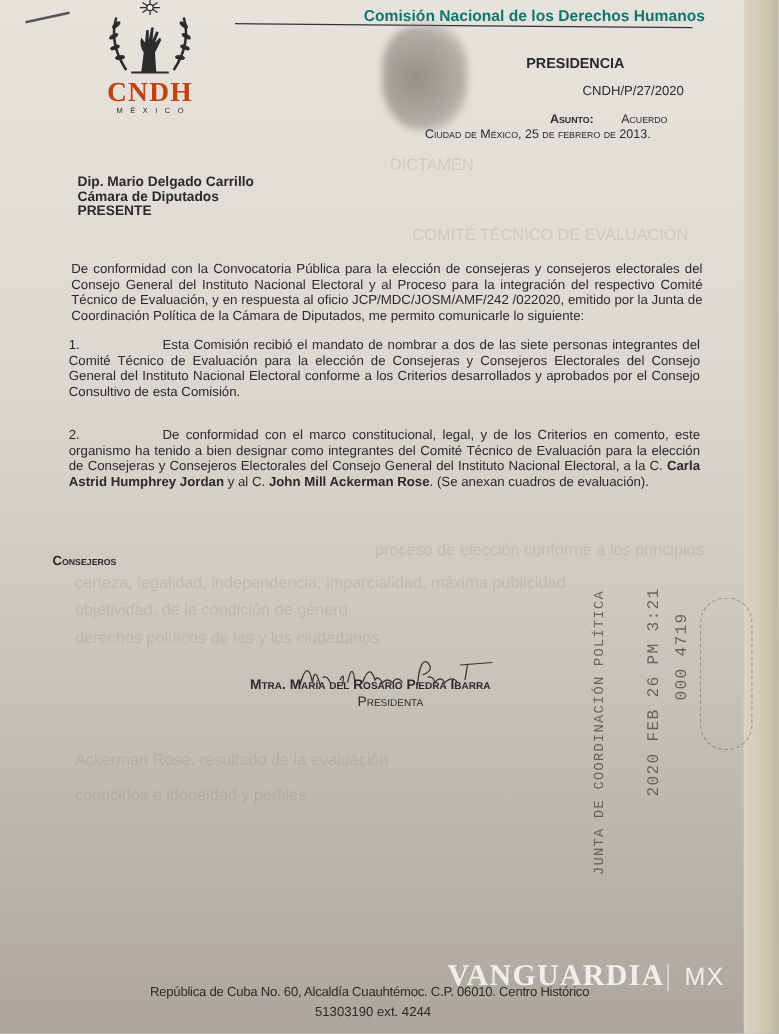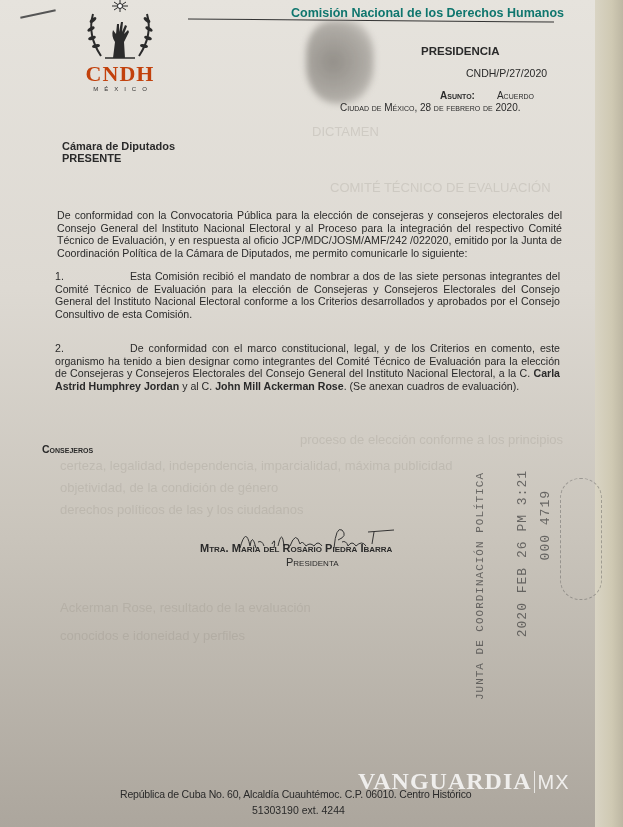--- a/index.html
+++ b/index.html
@@ -34,21 +34,21 @@
     .p-num { display: inline-block; width: 75px; }
     .closing { position: absolute; left: 42px; top: 443px; font-size: 10.5px; font-weight: bold; font-variant: small-caps; }
     .signature { position: absolute; left: 238px; top: 522px; }
     .signer { position: absolute; left: 200px; top: 542px; font-size: 11px; font-variant: small-caps; font-weight: bold; }
     .signer-title { position: absolute; left: 286px; top: 556px; font-size: 11px; font-variant: small-caps; }
     .stamp { position: absolute; color: rgba(60,60,60,0.7); font-family: "Liberation Mono", monospace; font-size: 11px; writing-mode: vertical-rl; transform: rotate(180deg); white-space: nowrap; letter-spacing: 1px; }
     .stamp-circle { position: absolute; left: 560px; top: 478px; width: 40px; height: 120px; border: 1px dashed rgba(80,80,80,0.4); border-radius: 20px; }
     .footer { position: absolute; left: 120px; top: 788px; font-size: 10.5px; color: #2a2a2a; letter-spacing: -0.2px; }
     .footer-phone { position: absolute; left: 252px; top: 804px; font-size: 10.5px; color: #2a2a2a; }
     .watermark { position: absolute; left: 358px; top: 768px; font-family: "Liberation Serif", serif; font-weight: bold; font-size: 24px; color: rgba(255,255,255,0.8); letter-spacing: 1px; }
-    .watermark .suffix { font-family: "Liberation Sans", sans-serif; font-weight: normal; font-size: 20px; border-left: 1px solid rgba(255,255,255,0.7); padding-left: 3px; margin-left: 2px; }
+    .watermark .suffix { font-family: "Liberation Sans", sans-serif; font-weight: normal; font-size: 20px; border-left: 1px solid rgba(255,255,255,0.7); padding-left: 13px; margin-left: 2px; }
   </style>
 </head>
 <body>
 
 <div class="edge-right"></div>
 
 <div class="bleed" style="left:312px;top:124px;">DICTAMEN</div>
 <div class="bleed" style="left:330px;top:180px;">COMITÉ TÉCNICO DE EVALUACIÓN</div>
 <div class="bleed" style="left:300px;top:432px;">proceso de elección conforme a los principios</div>
 <div class="bleed" style="left:60px;top:458px;">certeza, legalidad, independencia, imparcialidad, máxima publicidad</div>
@@ -88,23 +88,24 @@
 </div>
 
 <div class="org-line"></div>
 <div class="org-name">Comisión Nacional de los Derechos Humanos</div>
 
 <div class="thumb-shadow"></div>
 
 <div class="dept">PRESIDENCIA</div>
 <div class="ref">CNDH/P/27/2020</div>
 <div class="subject"><b style="font-weight:bold">Asunto:</b><span>Acuerdo</span></div>
-<div class="date">Ciudad de México, 28 de febrero de 2020.</div>
+<div class="date">Ciudad de México, 25 de febrero de 2013.</div>
 
 <div class="addressee">
+  <div>Dip. Mario Delgado Carrillo</div>
   <div>Cámara de Diputados</div>
   <div>PRESENTE</div>
 </div>
 
 <div class="para p-intro">De conformidad con la Convocatoria Pública para la elección de consejeras y consejeros electorales del Consejo General del Instituto Nacional Electoral y al Proceso para la integración del respectivo Comité Técnico de Evaluación, y en respuesta al oficio JCP/MDC/JOSM/AMF/242 /022020, emitido por la Junta de Coordinación Política de la Cámara de Diputados, me permito comunicarle lo siguiente:</div>
 
 <div class="para p-1"><span class="p-num">1.</span><span>Esta Comisión recibió el mandato de nombrar a dos de las siete personas integrantes del Comité Técnico de Evaluación para la elección de Consejeras y Consejeros Electorales del Consejo General del Instituto Nacional Electoral conforme a los Criterios desarrollados y aprobados por el Consejo Consultivo de esta Comisión.</span></div>
 
 <div class="para p-2"><span class="p-num">2.</span><span>De conformidad con el marco constitucional, legal, y de los Criterios en comento, este organismo ha tenido a bien designar como integrantes del Comité Técnico de Evaluación para la elección de Consejeras y Consejeros Electorales del Consejo General del Instituto Nacional Electoral, a la C. </span><b>Carla Astrid Humphrey Jordan</b><span> y al C. </span><b>John Mill Ackerman Rose</b><span>. (Se anexan cuadros de evaluación).</span></div>
 

